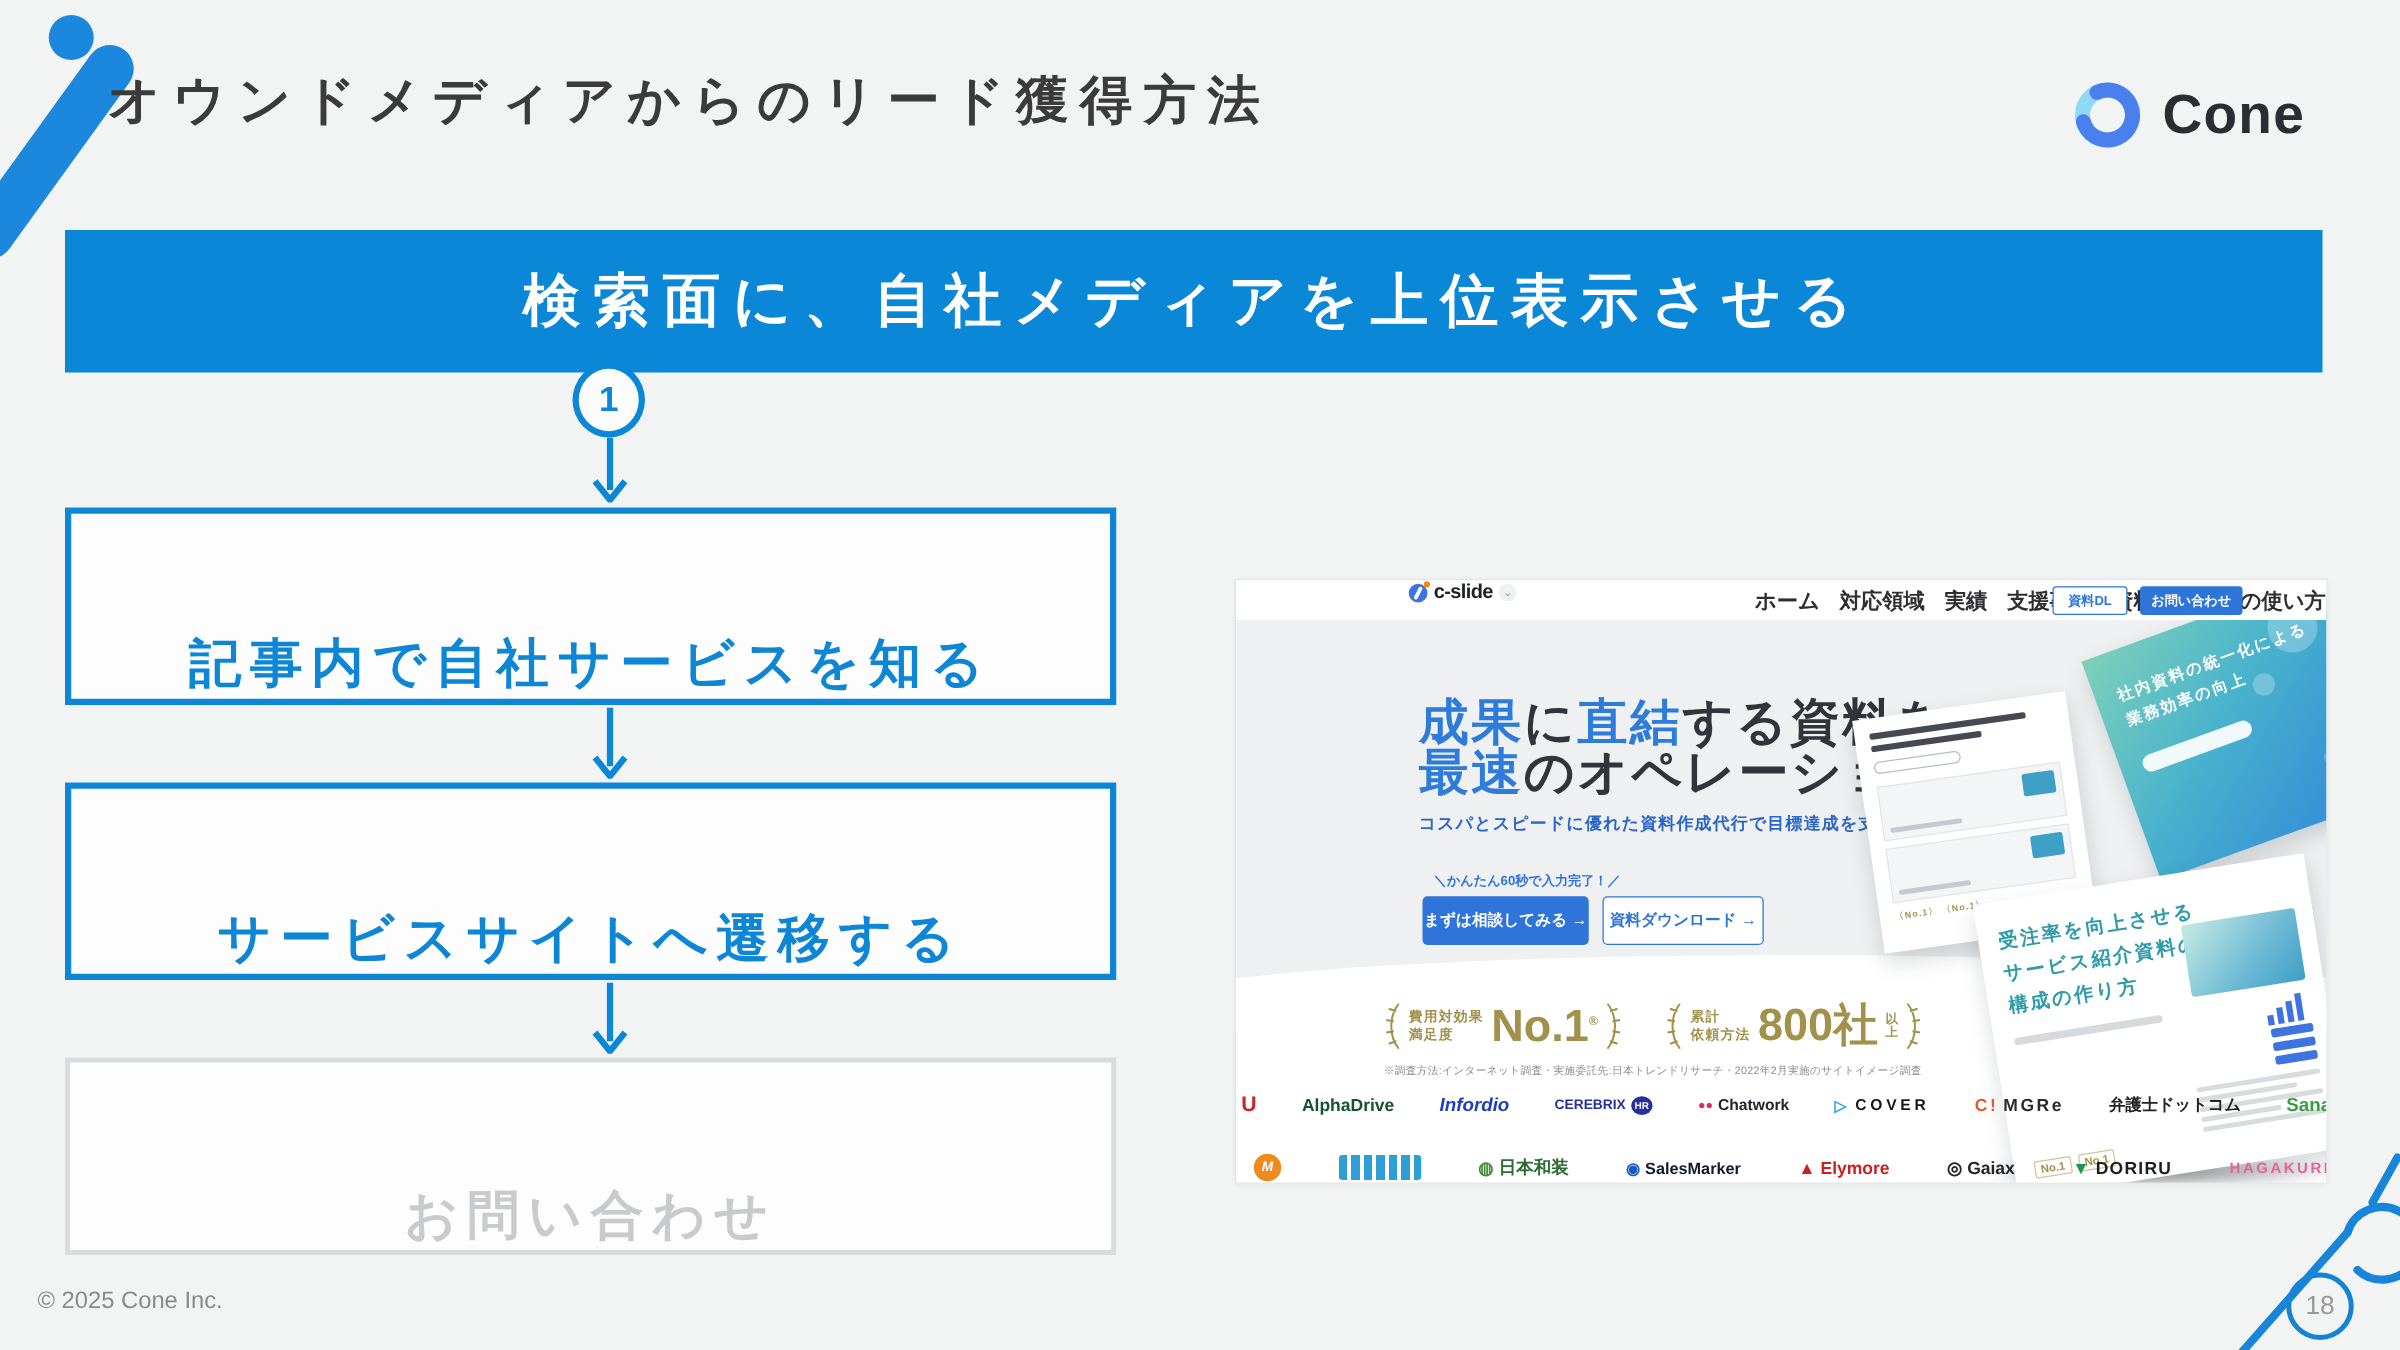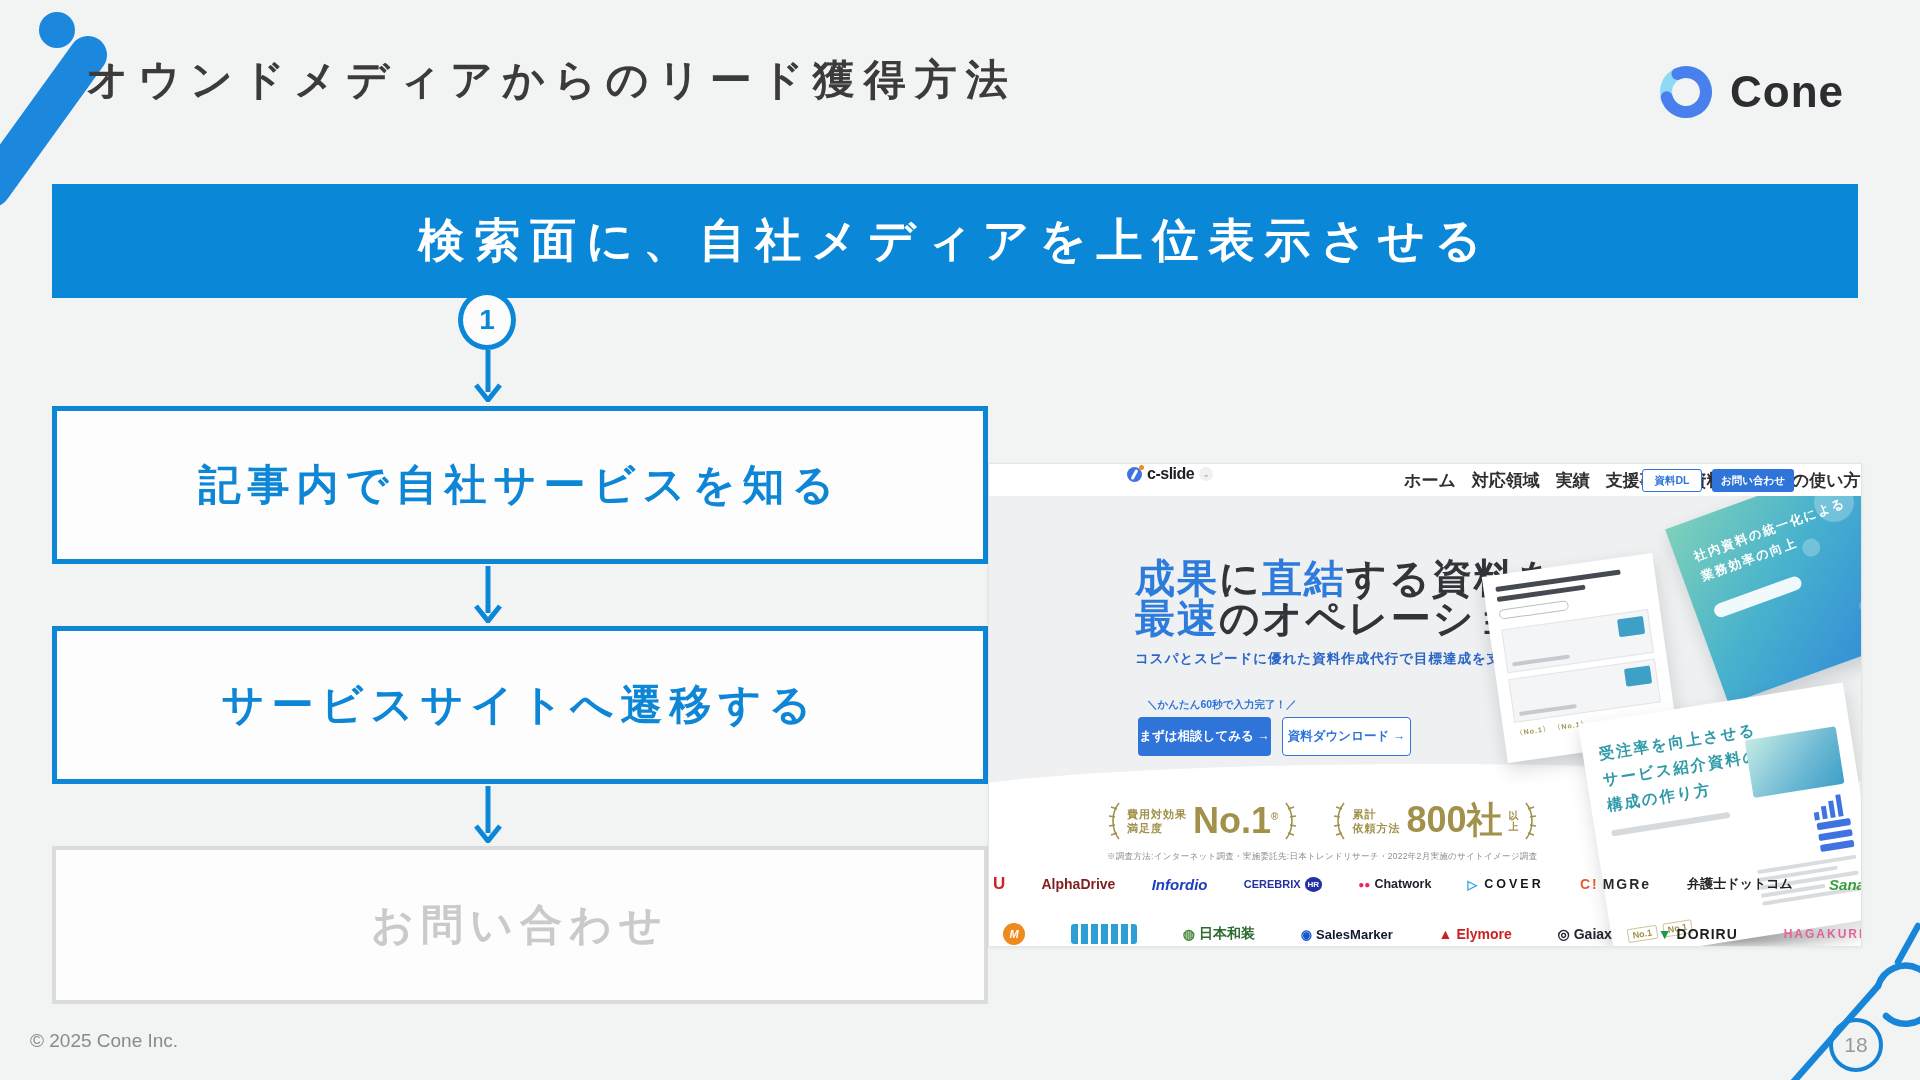--- a/index.html
+++ b/index.html
@@ -27,23 +27,23 @@
   
   .step-circle {
     position:absolute; left:458px; top:290px; width:58px; height:60px;
     background:#fcfcfd; border:5px solid #0b87d8; border-radius:50%;
     display:flex; align-items:center; justify-content:center; z-index:3;
     color:#0b87d8; font-size:28px; font-weight:bold;
   }
   .vert-arrow { position:absolute; z-index:2; }
   
   .flow-box {
-    position:absolute; left:52px; width:936px; height:158px;
+    position:absolute; left:52px; width:841px; height:158px;
     background:#fdfdfe; border:5px solid #0e86d6;
-    display:flex; align-items:center; justify-content:center;
+    display:flex; align-items:flex-end; justify-content:center;
     font-size:42px; font-weight:bold; color:#0e86d6; letter-spacing:7px;font-family:Liberation Serif, serif;
   }
   .flow-box.inactive { border:4px solid #dadbdc; color:#c9cacc; }
   
   .footer-copy { position:absolute; left:30px; top:1030px; font-size:19px; color:#8a8a8a; }
   .page-circle {
     position:absolute; left:1829px; top:1018px; width:54px; height:54px;
     border:4px solid #1583d4; border-radius:50%; background:#f2f3f3;
     display:flex; align-items:center; justify-content:center;
     font-size:21px; color:#97989b;
@@ -324,40 +324,40 @@
         </span>
         <svg width="14" height="40">
             <path d="M2 2 C10 12 10 28 2 38 M4 8 L10 6 M6 16 L12 15 M6 24 L12 25 M4 32 L10 34" fill="none" stroke="#a1914b" stroke-width="1.6"></path>
           </svg>
       </div>
     </div>
     <div class="site-note">※調査方法:インターネット調査・実施委託先:日本トレンドリサーチ・2022年2月実施のサイトイメージ調査</div>
 
     <div class="logo-row logo-row1">
       <span class="logo-item" style="color:#cc2222; font-size:17px; margin-left:-10px;">U</span>
-      <span class="logo-item" style="color:#7f1d1d; font-size:14px;">AlphaDrive</span>
+      <span class="logo-item" style="color:#14532d; font-size:14px;">AlphaDrive</span>
       <span class="logo-item" style="color:#1d3fbf; font-style:italic; font-size:15px;">Infordio</span>
       <span class="logo-item" style="color:#2430a0; font-size:11px;">
         <span>CEREBRIX</span>
           <span class="hr-badge">HR</span>
       </span>
       <span class="logo-item" style="color:#23232f;">
         <span style="color:#e8275e; font-size:10px;">●●</span>
         <span>Chatwork</span>
       </span>
       <span class="logo-item" style="color:#17171f; letter-spacing:3px;">
         <span style="color:#2ba7e8;">▷</span>
         <span>COVER</span>
       </span>
       <span class="logo-item" style="color:#2b2b2b; letter-spacing:2px; font-size:14px;">
         <span style="color:#e55a2b;">C!</span>
         <span>MGRe</span>
       </span>
       <span class="logo-item" style="color:#222222; font-size:13px;">弁護士ドットコム</span>
-      <span class="logo-item" style="color:#3a9e3f; font-style:italic; font-size:15px; margin-right:-16px;">Sana</span>
+      <span class="logo-item" style="color:#3a9e3f; font-size:15px; margin-right:-16px;">Sana</span>
     </div>
 
     <div class="logo-row logo-row2">
       <span class="logo-item">
         <span class="orange-mark">M</span>
       </span>
       <span class="logo-item">
         <span class="bars-logo"></span>
       </span>
       <span class="logo-item" style="color:#2e6b33; font-size:14px;">

